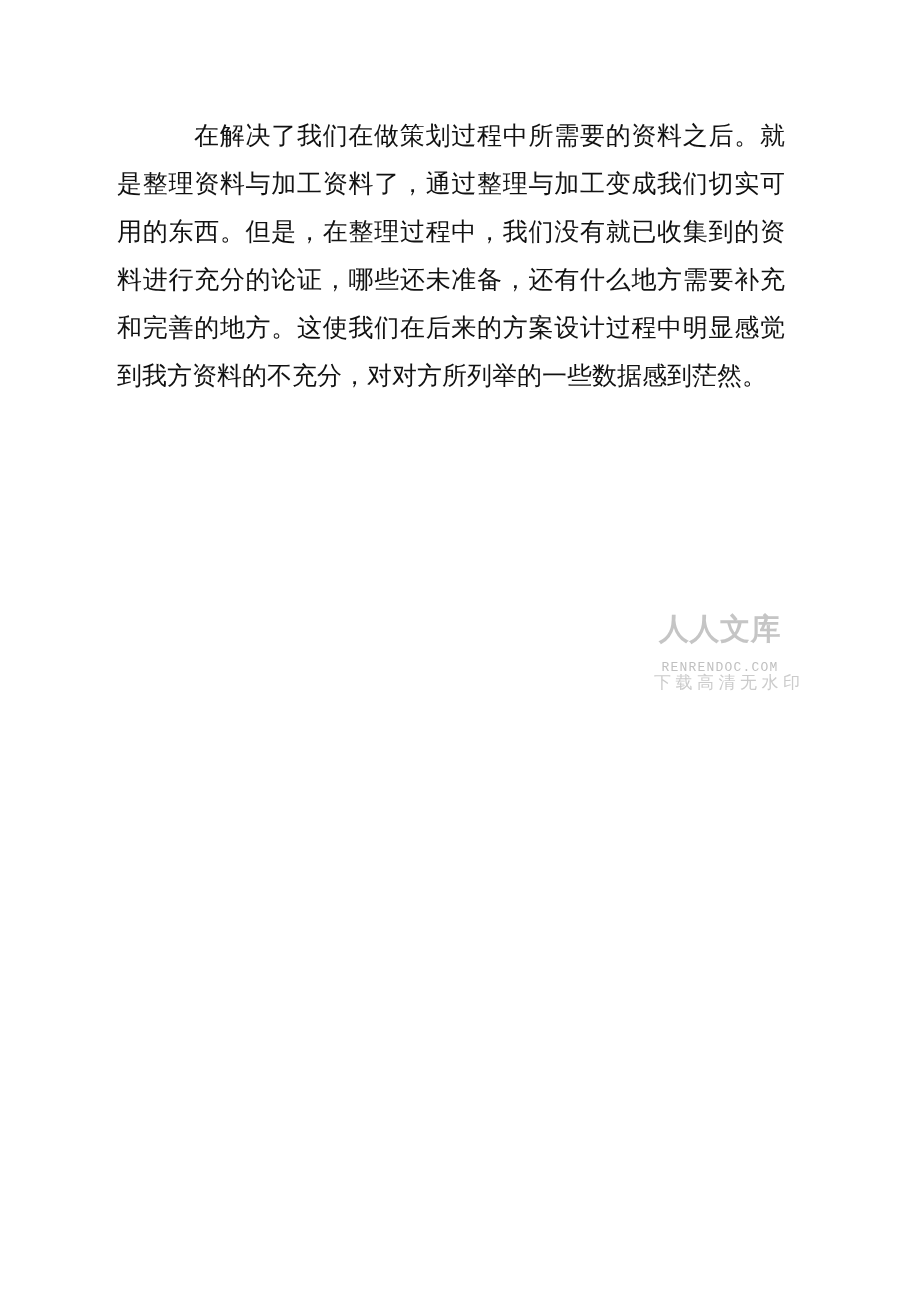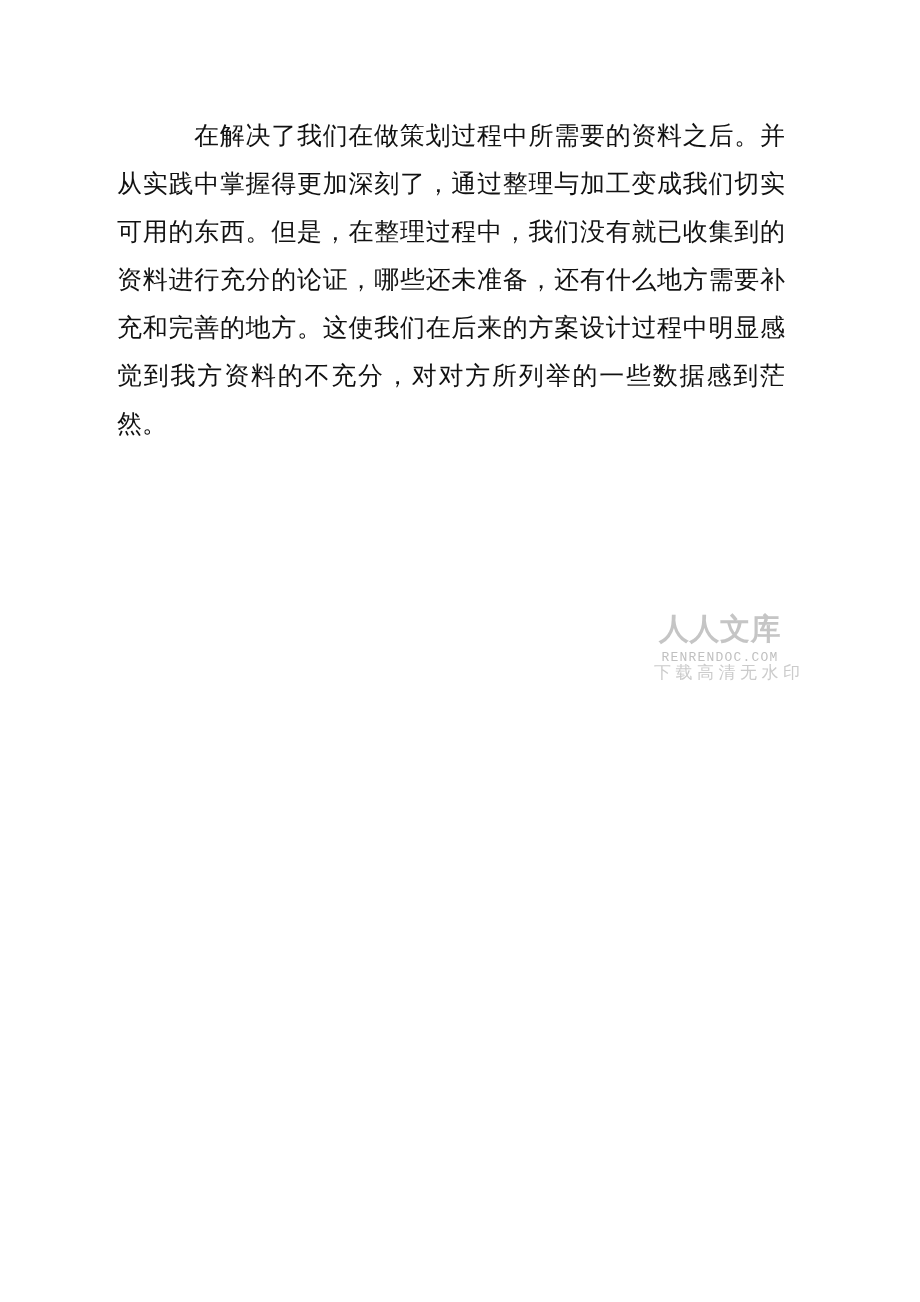--- a/index.html
+++ b/index.html
@@ -46,21 +46,21 @@
   }
   .watermark .brand {
     font-size: 30px;
     line-height: 34px;
     font-weight: bold;
     letter-spacing: 0.5px;
     color: #c5c5c5;
     white-space: nowrap;
   }
   .watermark .domain {
-    margin-top: 3px;
+    margin-top: 13px;
     font-size: 13px;
     line-height: 14px;
     letter-spacing: 1.2px;
     color: #c0c0c0;
     white-space: nowrap;
   }
   .watermark .tagline {
     margin-top: 2px;
     font-size: 17px;
     line-height: 13px;
@@ -74,16 +74,16 @@
 
 <div class="page">
 
   <div class="watermark">
     <div class="brand">人人文库</div>
     <div class="domain">RENRENDOC.COM</div>
     <div class="tagline">下载高清无水印</div>
   </div>
 
   <div class="doc-body">
-    <p>在解决了我们在做策划过程中所需要的资料之后。并从实践中掌握得更加深刻了，通过整理与加工变成我们切实可用的东西。但是，在整理过程中，我们没有就已收集到的资料进行充分的论证，哪些还未准备，还有什么地方需要补充和完善的地方。这使我们在后来的方案设计过程中明显感觉到我方资料的不充分，对对方所列举的一些数据感到茫然。</p>
+    <p>在解决了我们在做策划过程中所需要的资料之后。就是整理资料与加工资料了，通过整理与加工变成我们切实可用的东西。但是，在整理过程中，我们没有就已收集到的资料进行充分的论证，哪些还未准备，还有什么地方需要补充和完善的地方。这使我们在后来的方案设计过程中明显感觉到我方资料的不充分，对对方所列举的一些数据感到茫然。</p>
   </div>
 
 </div>
 
 </body></html>

